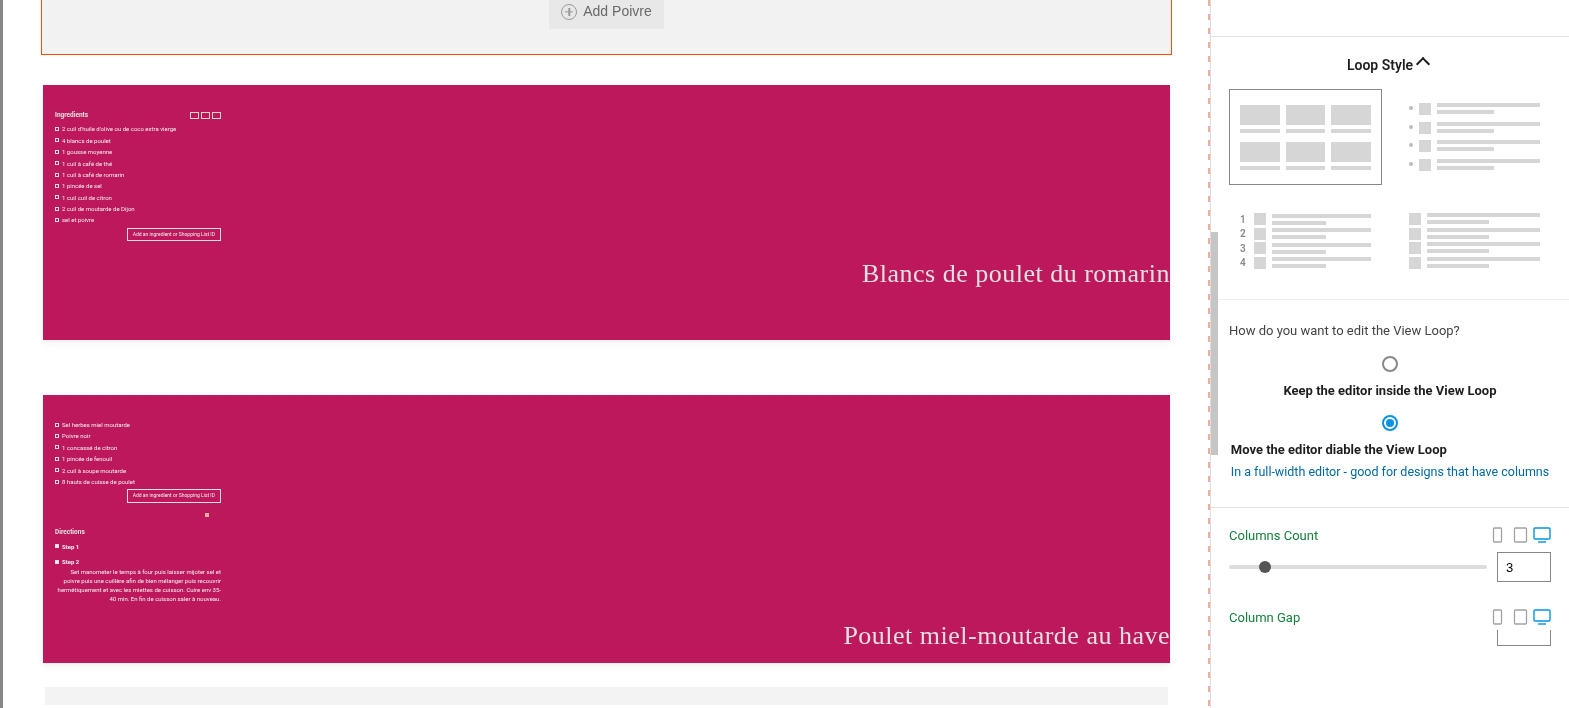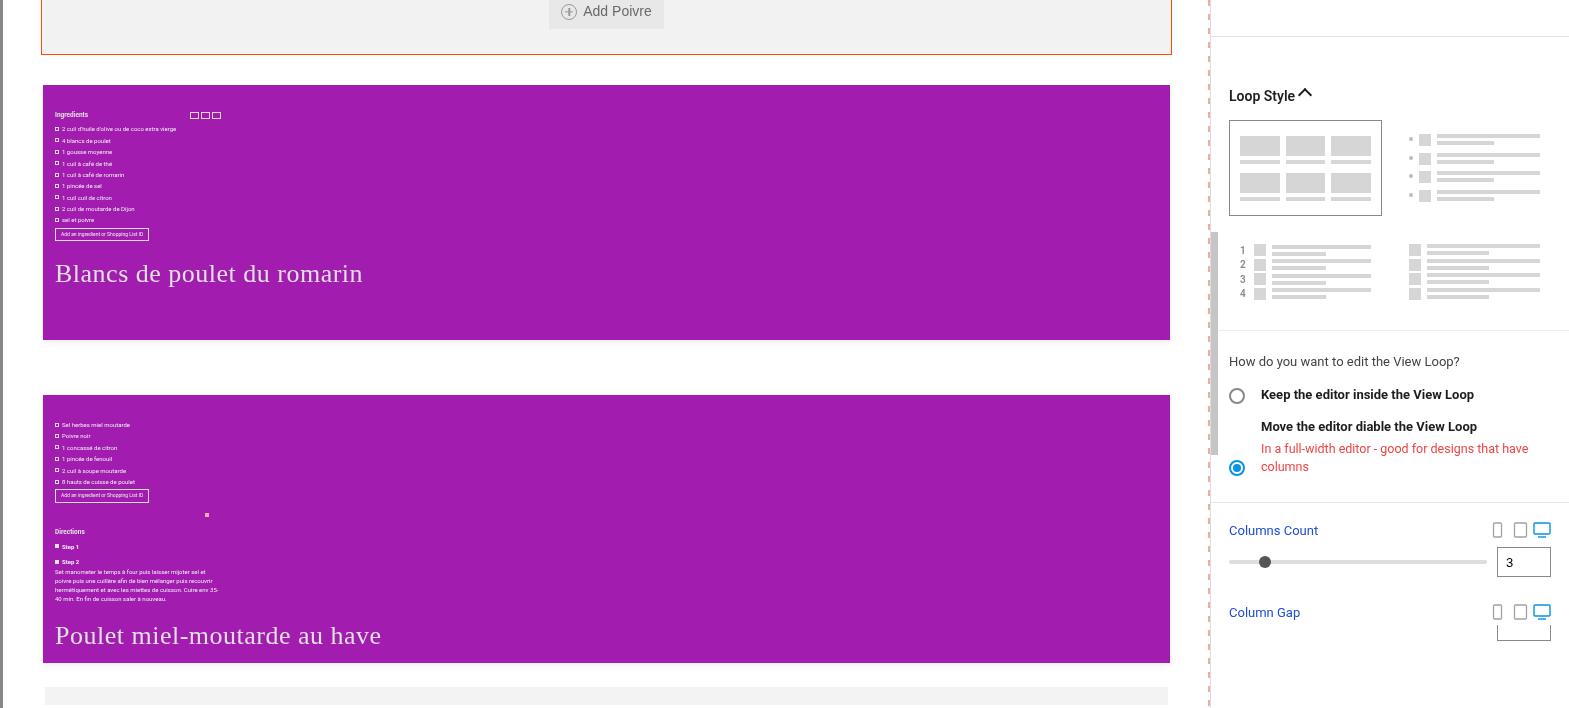--- a/index.html
+++ b/index.html
@@ -41,26 +41,27 @@
     border-radius:50%; position:relative; opacity:.85;
     margin-top: 2px;
   }
   .plus-icon::before, .plus-icon::after {
     content:""; position:absolute; background:#8c8c8c;
   }
   .plus-icon::before { left:50%; top:3px; bottom:3px; width:1.4px; transform:translateX(-50%); }
   .plus-icon::after  { top:50%; left:3px; right:3px; height:1.4px; transform:translateY(-50%); }
 
   .card {
-    background:#a21caf;
+    background:#be185d;
     box-shadow: 0 3px 8px rgba(0,0,0,0.06), 0 1px 2px rgba(0,0,0,0.04);
     margin: 0 20px 55px 20px;
     padding: 20px 0 12px 8px;
     position: relative;
     min-height: 255px;
+    text-align: right;
   }
   .card-title {
     font-family: "Segoe Script", "Comic Sans MS", cursive;
     font-size: 26px;
     font-weight: 300;
     color: #e0e0e0;
     letter-spacing: 0.5px;
     padding-left: 4px;
     margin-top: 8px;
   }
@@ -89,21 +90,21 @@
   
   .sidebar {
     flex: 1;
     border-left: 1px solid #ddd;
     overflow: hidden;
     display:flex; flex-direction:column;
     position: relative;
   }
   .panel { border-bottom:1px solid #e3e3e3; padding: 18px 18px; }
   .panel.blank { height: 34px; }
-  .panel-head { display:flex; justify-content:flex-start; align-items:center; cursor:pointer;margin-top:31px; }
+  .panel-head { display:flex; justify-content:center; align-items:center; cursor:pointer; }
   .panel-head h3 { font-size:14px; font-weight:600; color:#1e1e1e; }
   .chevron { width:20px; height:20px; position:relative; }
   .chevron::before {
     content:""; position:absolute; left:5px; top:4px; width:8px; height:8px;
     border-right:2px solid #1e1e1e; border-bottom:2px solid #1e1e1e;
     transform: rotate(-135deg);
   }
 
   .style-grid { display:grid; grid-template-columns: 1fr 1fr; gap: 16px; margin-top:14px; }
   .style-opt { border:1px solid transparent; padding:10px; height: 96px; display:flex; flex-direction:column; justify-content:space-around; cursor:pointer; }
@@ -124,30 +125,30 @@
   .nl { display:flex; align-items:center; gap:6px; }
   .nl .num{ font-size:10px;color:#8a8a8a; font-weight:600; width:8px;}
   .nl .sqb { width:12px;height:12px;background:#d6d6d6;}
   .nl .lines { flex:1; display:flex; flex-direction:column; gap:3px; }
   .nl .lines span{ display:block;height:4px;background:#d6d6d6;}
   .nl .lines span.short{ width:55%;}
   
   .pl { display:flex; align-items:flex-start; gap:6px; }
 
   .question { font-size:13px; color:#444; margin: 22px 0 14px; line-height:1.45; }
-  .radio-row { display:flex; align-items:flex-end; gap:16px; margin-bottom:14px; cursor:pointer; }
+  .radio-row { display:flex; align-items:center; gap:10px; margin-bottom:14px; cursor:pointer;flex-direction:column; }
   .radio { width:16px;height:16px;border:2px solid #888;border-radius:50%; flex:0 0 16px; margin-top:1px; position:relative;}
   .radio.checked { border-color:#0693e3; }
   .radio.checked::after { content:""; position:absolute; inset:2px; background:#0693e3; border-radius:50%; }
   .radio-label { flex:1; }
   .radio-label .t { font-size:13px; font-weight:700; color:#1e1e1e; line-height:1.4; }
-  .radio-label .d { font-size:12.5px; color:#ef4444; margin-top:4px; line-height:1.45; }
+  .radio-label .d { font-size:12.5px; color:#0369a1; margin-top:4px; line-height:1.45; }
 
   .setting-row { display:flex; justify-content:space-between; align-items:center; margin-bottom:4px;}
-  .setting-row label { font-size:13px; color:#1d4ed8; }
+  .setting-row label { font-size:13px; color:#15803d; }
   .device-toggles { display:flex; gap:4px; }
   .dev { width:18px; height:18px; display:flex; align-items:center; justify-content:center; cursor:pointer;}
   .dev svg rect, .dev svg line { stroke:#a2a2a2; }
   .dev.active svg rect, .dev.active svg line { stroke:#0693e3; }
   .slider-row { display:flex; align-items:center; gap:10px; margin-top:8px;}
   .slider { flex:1; height:4px; background:#ddd; border-radius:2px; position:relative; }
   .slider .thumb { position:absolute; left:14%; top:50%; width:12px;height:12px;background:#555;border-radius:50%; transform:translate(-50%,-50%); }
   .num-input {
     width:54px; height:30px; border:1px solid #888; font-size:13px; text-align:left; padding:0 8px;
   }

